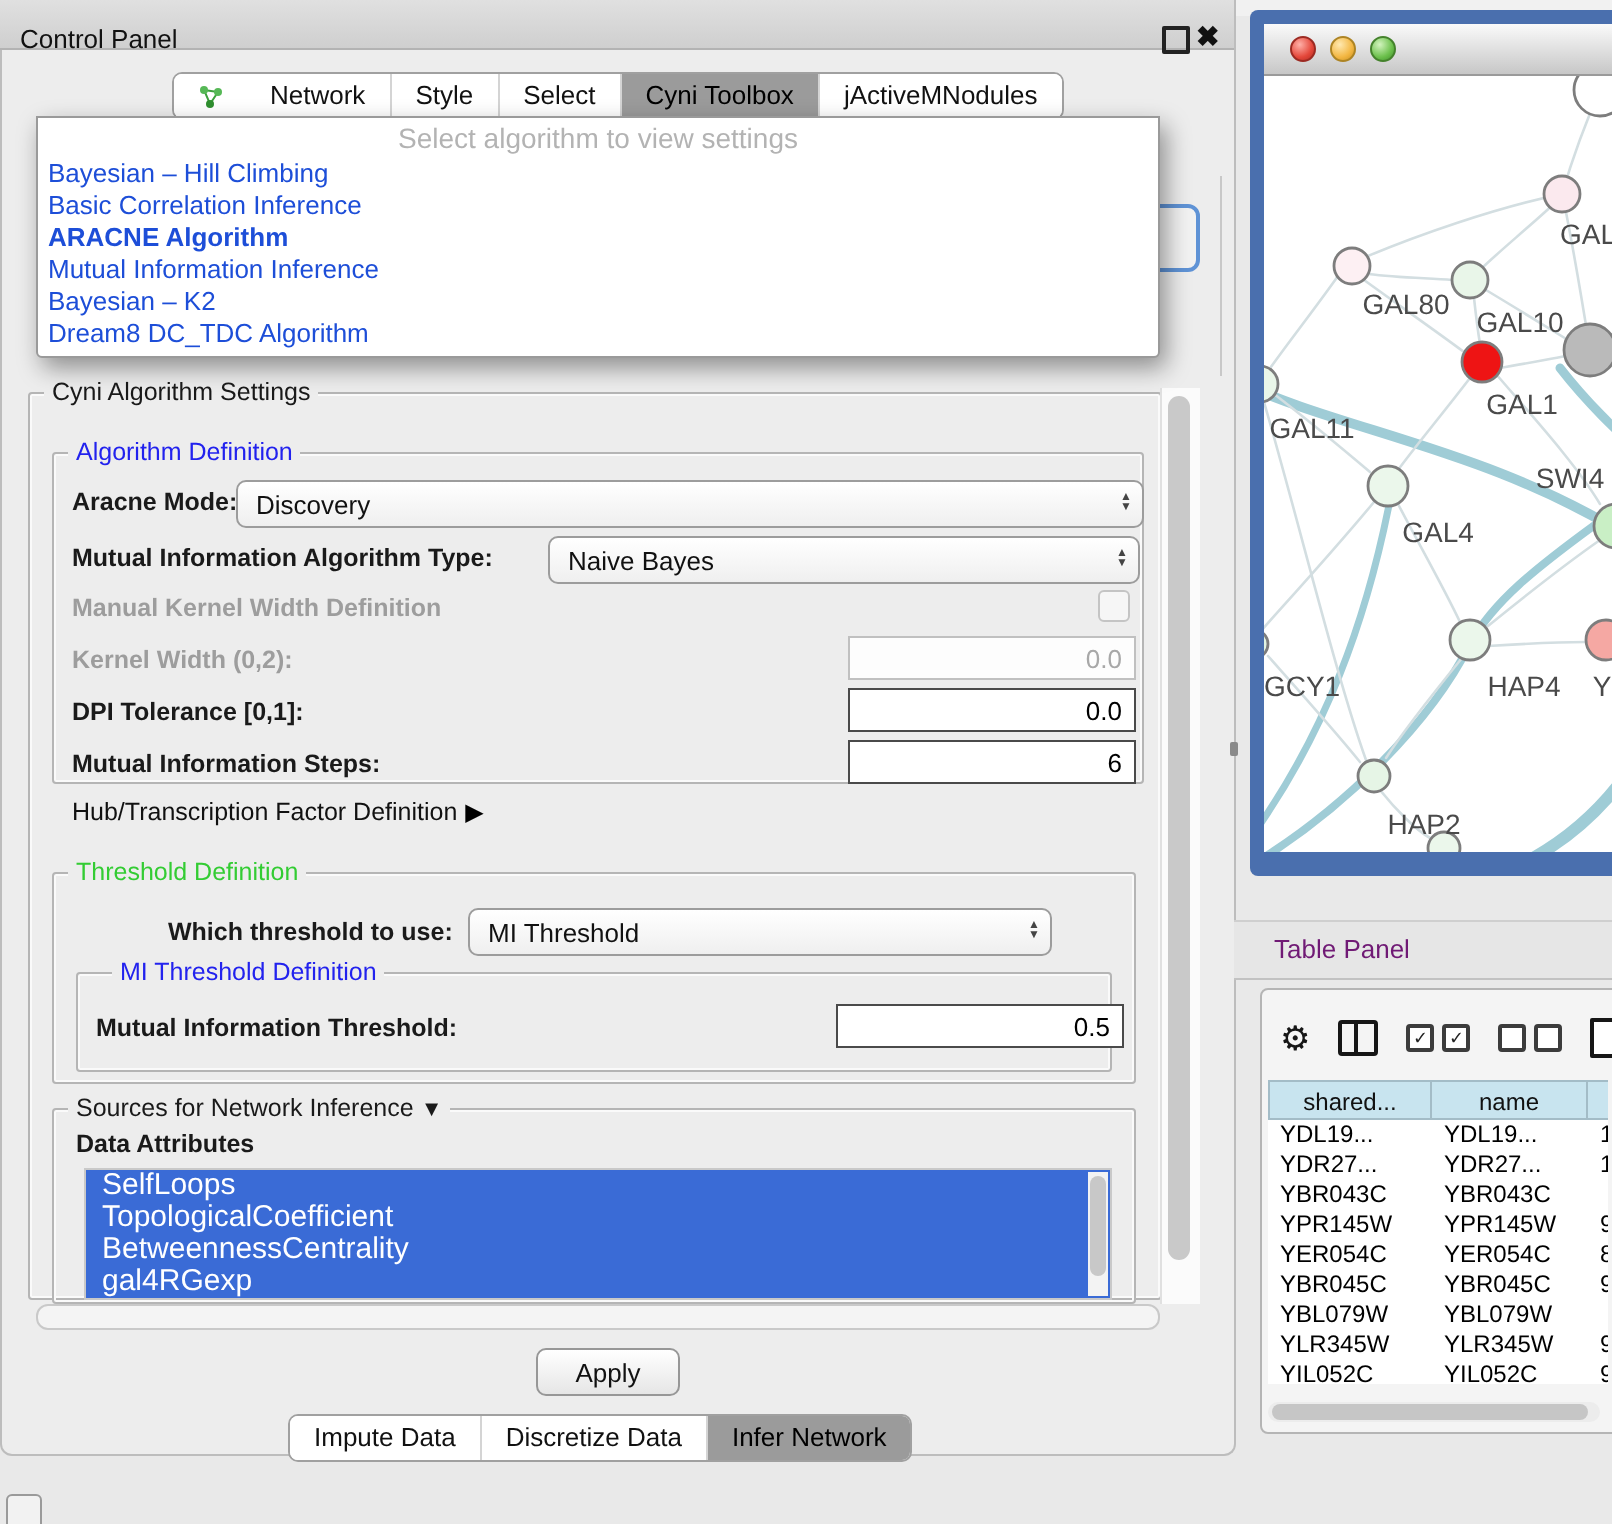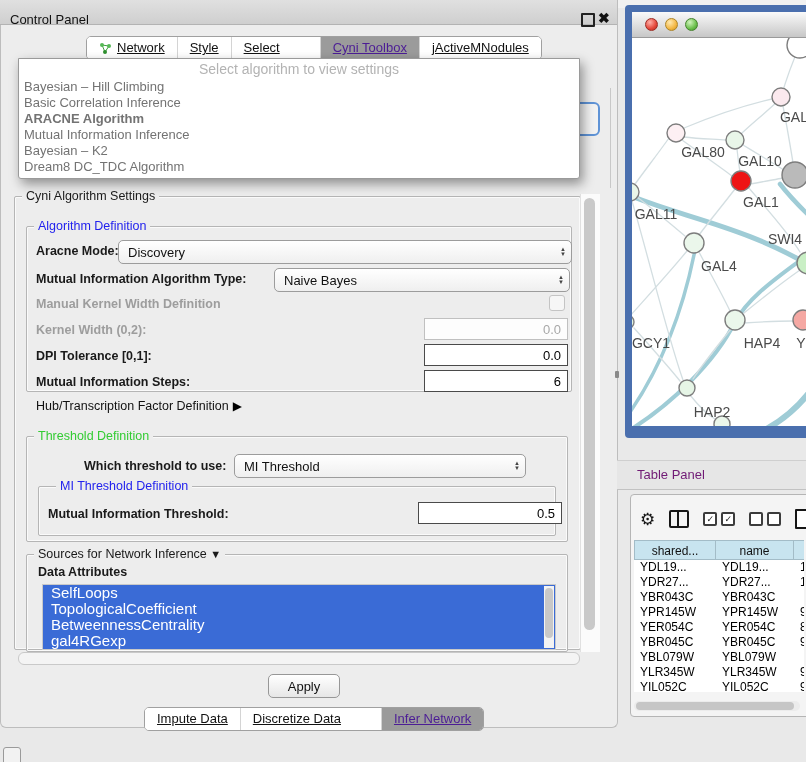--- a/index.html
+++ b/index.html
@@ -13,30 +13,30 @@
   .top-strip{left:0;top:0;width:806px;height:8px;background:#f1f1f1;}
   .top-tick{left:8px;top:0;width:1px;height:8px;background:#9a9a9a;}
   .cp-titlebar{left:0;top:8;width:617px;height:24px;background:linear-gradient(#e0e0e0,#cfcfcf);
                border-bottom:1px solid #b3b3b3;}
   .cp-title{left:10px;top:12px;font-size:13px;color:#111;}
   .cp-float{left:581px;top:13px;width:10px;height:10px;border:2px solid #222;border-radius:1px;cursor:pointer;}
   .cp-close{left:598px;top:10px;font-size:14px;font-weight:bold;color:#111;cursor:pointer;}
 
   
   .tabbar{display:flex;border:1px solid #a0a0a0;border-radius:5px;background:#fff;height:22px;overflow:hidden;}
-  .tab{display:flex;align-items:center;gap:5px;padding:0 12px;font-size:13px;line-height:22px;
-       border-left:1px solid #d4d4d4;cursor:pointer;white-space:nowrap;background:#fff;color:#111;text-decoration:underline;}
+  .tab{display:flex;align-items:center;gap:23px;padding:0 12px;font-size:13px;line-height:22px;
+       border-left:1px solid #d4d4d4;cursor:pointer;white-space:nowrap;background:#fff;color:#111;}
   .tab:first-child{border-left:none;}
-  .tab.selected{background:#9b9b9b;color:#4c1d95;margin-left:28px;}
+  .tab.selected{background:#9b9b9b;color:#000000;}
 
   
   .algo-popup{left:18px;top:58px;width:560px;background:#ffffff;border:1px solid #9a9a9a;
               box-shadow:3px 5px 12px rgba(0,0,0,.40);z-index:50;padding-bottom:3px;border-radius:0 0 3px 3px;}
   .algo-prompt{height:20px;line-height:20px;text-align:center;color:#b3b3b3;font-size:14px;}
-  .algo-item{height:16px;line-height:16px;font-size:13px;padding-left:5px;cursor:pointer;color:#737373;}
+  .algo-item{height:16px;line-height:16px;font-size:13px;padding-left:5px;cursor:pointer;color:#1d4ed8;}
   .algo-item.selected{font-weight:bold;}
 
   
   .hidden-combo{left:572px;top:102px;width:24px;height:30px;border:2px solid #5f93d6;border-radius:6px;
                 background:#f2f2f2;z-index:10;}
   .hidden-line{left:610px;top:88px;width:1px;height:100px;background:#c8c8c8;z-index:9;}
 
   
   .group{border:1px solid #b5b5b5;border-radius:2px;box-shadow:inset 0 0 0 1px #fafafa;}
   .group-title{position:absolute;background:#ededed;padding:0 4px;font-size:12.5px;white-space:nowrap;}

